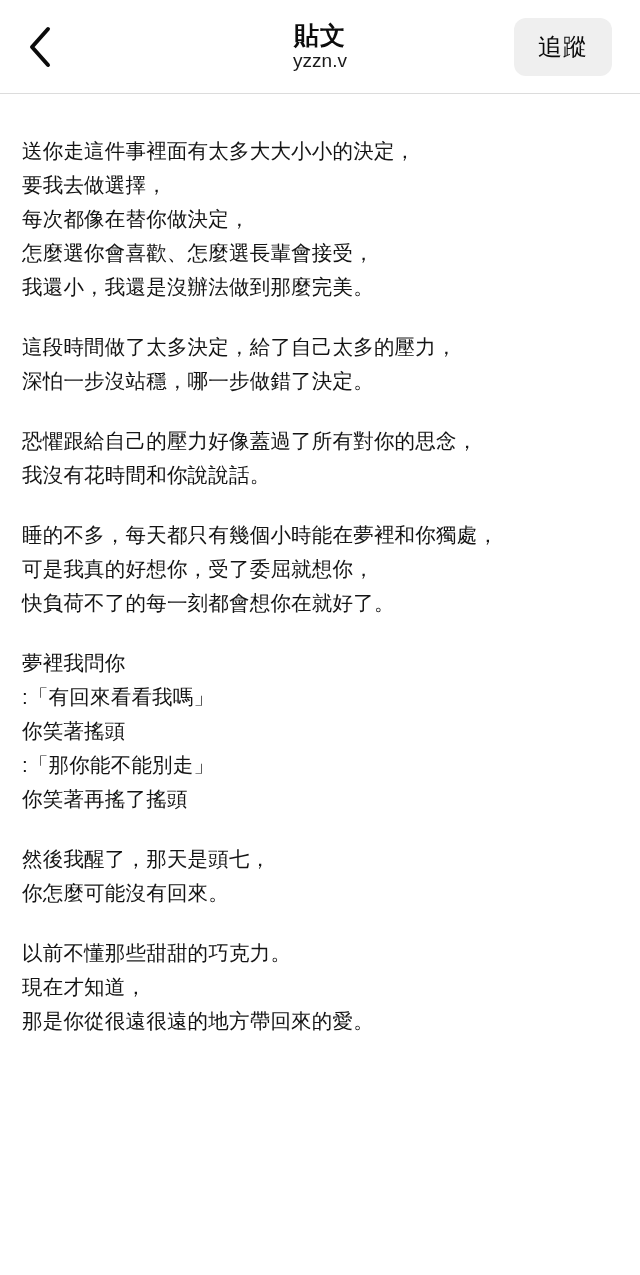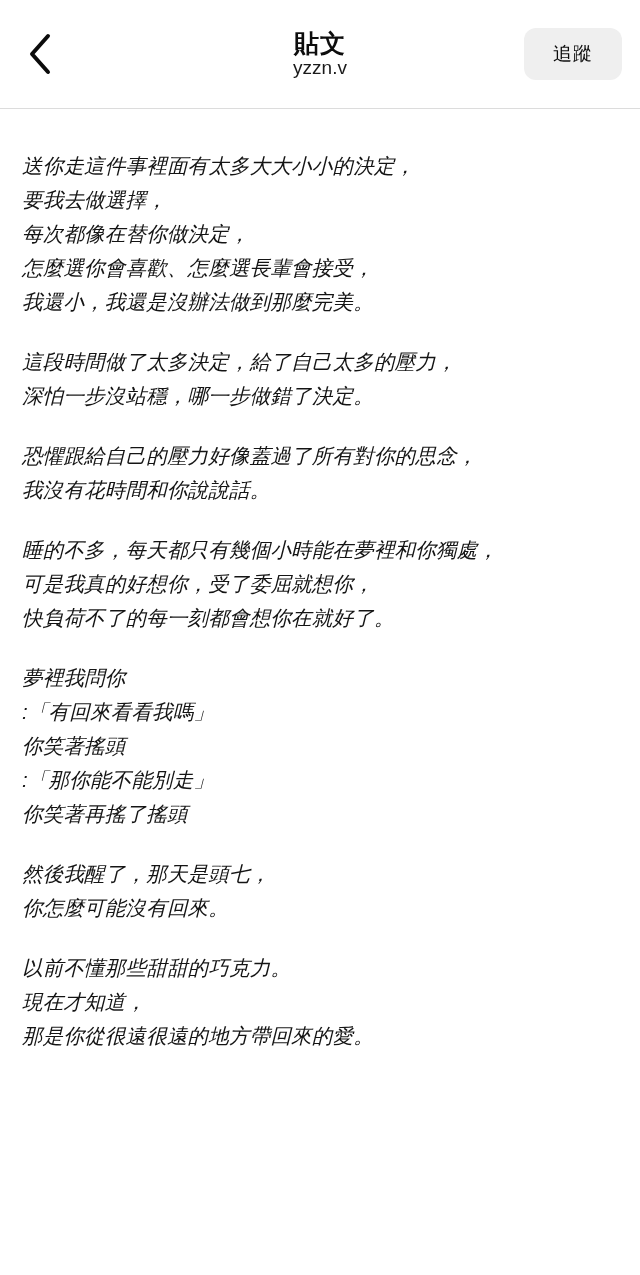--- a/index.html
+++ b/index.html
@@ -18,21 +18,21 @@
     width: 640px;
     min-height: 1275px;
     position: relative;
     background: #ffffff;
     box-sizing: border-box;
   }
 
   
   .header {
     position: relative;
-    height: 109px;
+    height: 94px;
     display: flex;
     align-items: center;
     justify-content: center;
     border-bottom: 1px solid #dcdcdc;
     background: #ffffff;
     box-sizing: border-box;
   }
   .back-btn {
     position: absolute;
     left: 18px;
@@ -61,48 +61,47 @@
     letter-spacing: 1px;
   }
   .header-subtitle {
     font-size: 19px;
     color: #1a1a1a;
     font-weight: normal;
   }
 
   .follow-btn {
     position: absolute;
-    right: 18px;
+    right: 28px;
     top: 50%;
     transform: translateY(-50%);
     background: #efefef;
     color: #0b0b0b;
     border: none;
     border-radius: 12px;
-    font-size: 19px;
+    font-size: 24px;
     font-family: inherit;
     letter-spacing: 1px;
     padding: 13px 20px;
     min-width: 98px;
     cursor: pointer;
   }
 
   
   .post-body {
     padding: 40px 22px 30px 22px;
     box-sizing: border-box;
   }
   .para {
     font-size: 20.5px;
     line-height: 34px;
     color: #141414;
     white-space: pre-wrap;
     margin: 0 0 26px 0;
     letter-spacing: 0.2px;
-    font-style: italic;
   }
   .para:last-child { margin-bottom: 0; }
 </style>
 </head>
 <body>
 
 <div class="screen">
 
   <div class="header">
 

